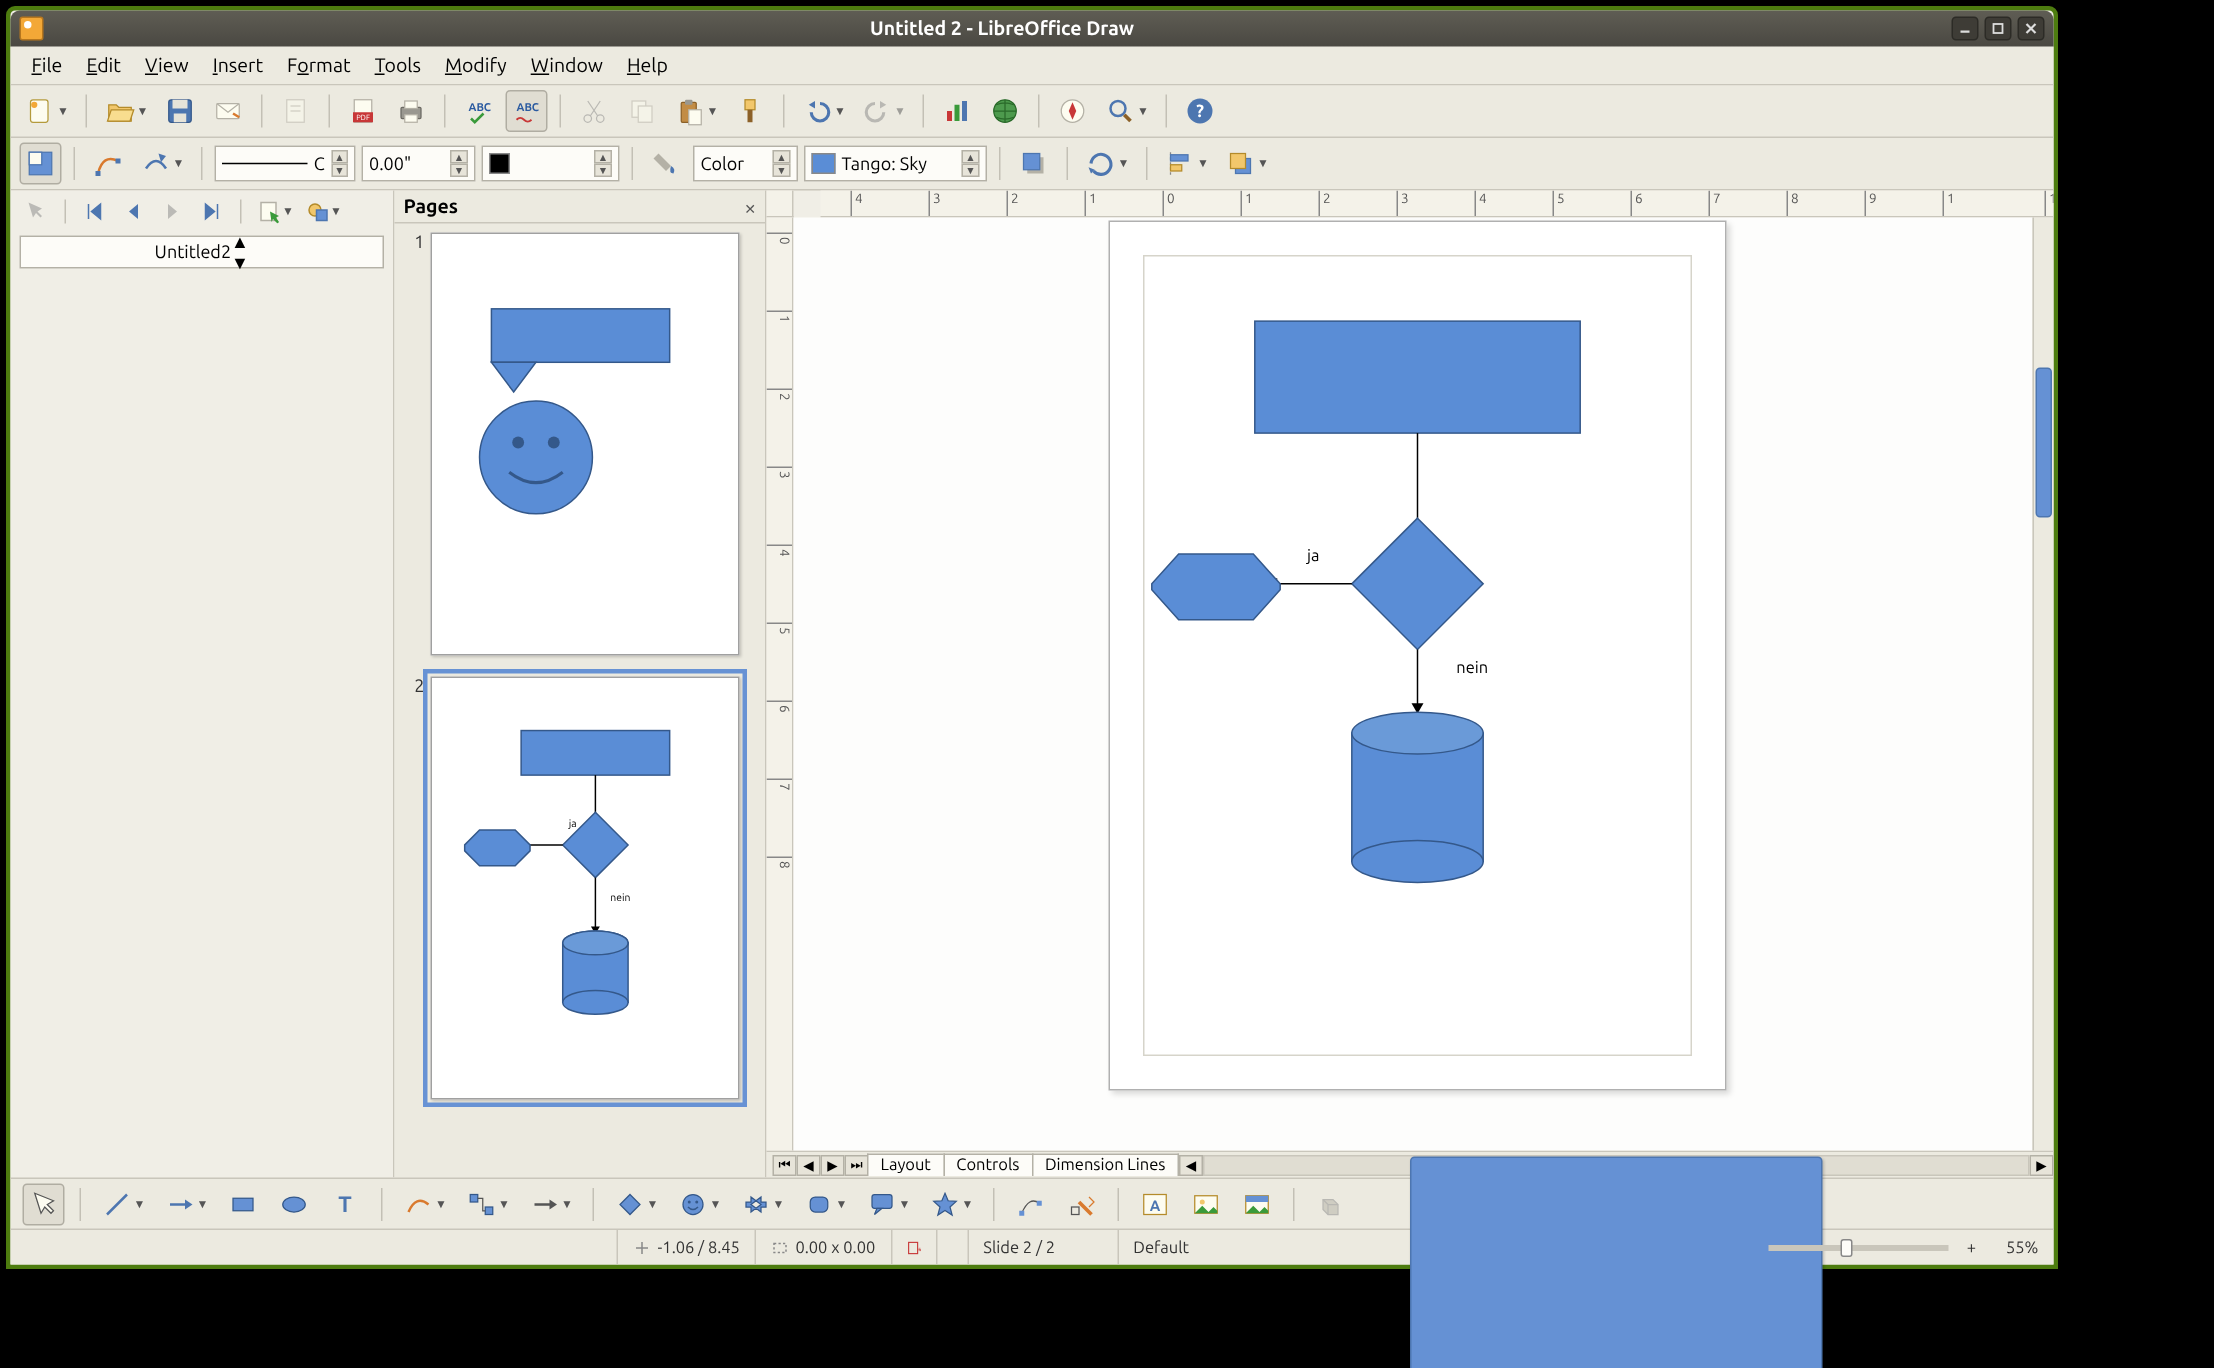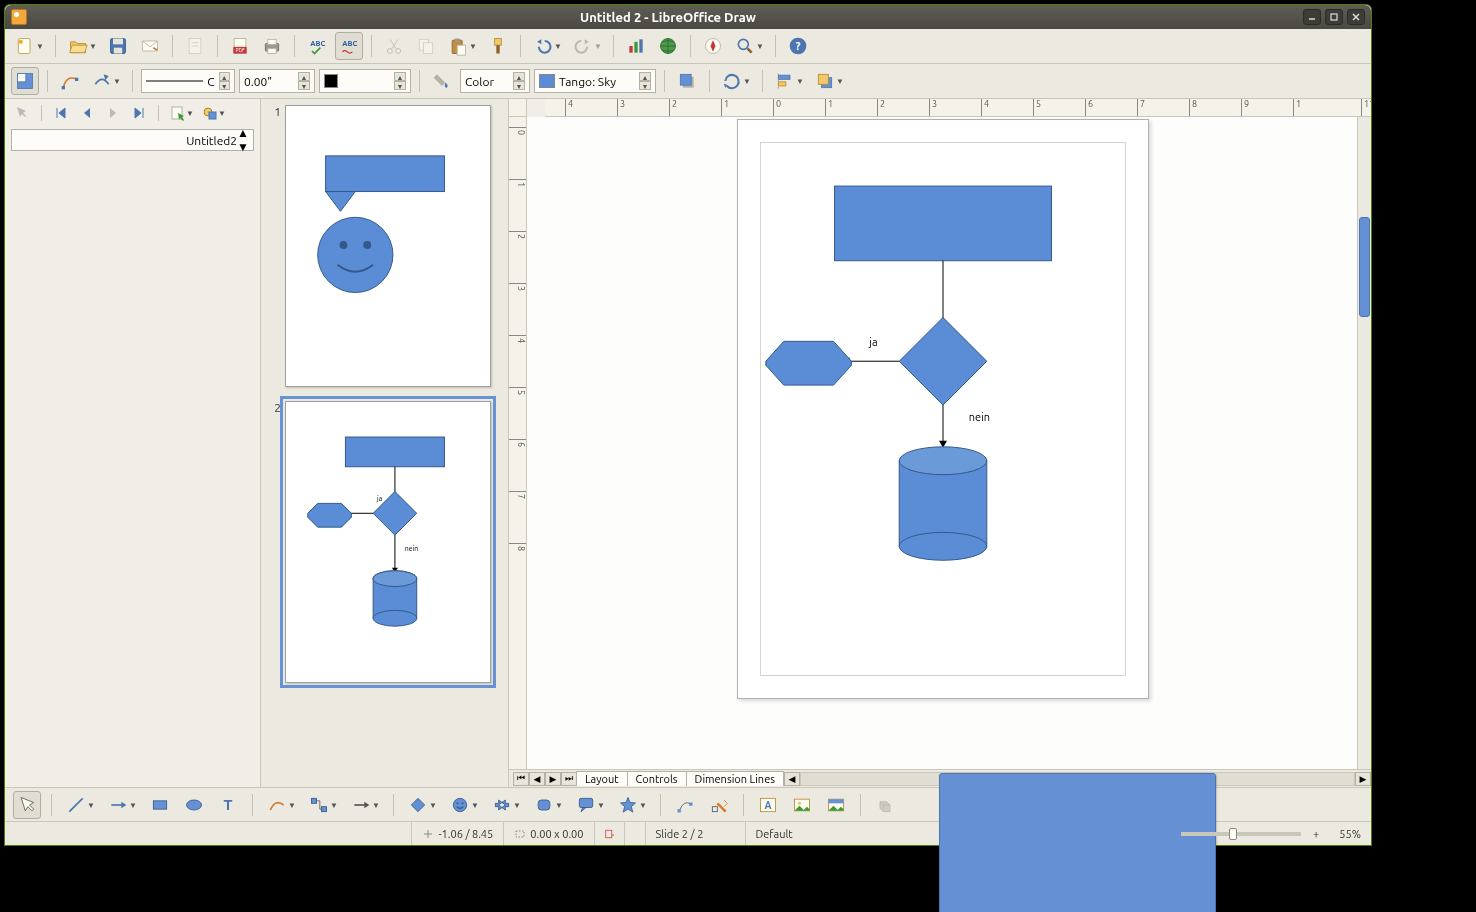--- a/index.html
+++ b/index.html
@@ -1,17 +1,17 @@
 <!DOCTYPE html>
 <html><head>
 <meta charset="utf-8">
 <style>
 * { box-sizing: border-box; margin: 0; padding: 0; font-family: "Ubuntu", "Segoe UI", sans-serif; }
 body { background: #000; width: 1476px; height: 912px; overflow: hidden; }
-.window { position: absolute; top: 4px; left: 4px; width: 1368px; height: 842px; background: #f0eee6; border: 1px solid #4d7c0f; border-radius: 6px 6px 0 0; box-shadow: 0 2px 8px rgba(0,0,0,0.3); display: flex; flex-direction: column; }
+.window { position: absolute; top: 4px; left: 4px; width: 1368px; height: 842px; background: #f0eee6; border: 3px solid #4d7c0f; border-radius: 6px 6px 0 0; box-shadow: 0 2px 8px rgba(0,0,0,0.3); display: flex; flex-direction: column; }
 .titlebar { height: 24px; background: linear-gradient(#5f5d54, #4a4842); border-radius: 6px 6px 0 0; display: flex; align-items: center; color: #fff; font-size: 13px; font-weight: bold; position: relative; }
 .titlebar .app-icon { width: 16px; height: 16px; margin: 0 6px; background: #f3a837; border: 1px solid #b5761e; border-radius: 2px; position: relative; }
 .titlebar .app-icon::after { content:""; position:absolute; left:2px; top:2px; width:5px; height:5px; border-radius:50%; background:#fff; }
 .titlebar .title { flex: 1; text-align: center; }
 .titlebar .win-btns { display: flex; gap: 4px; margin-right: 6px; }
 .titlebar .win-btn { width: 18px; height: 16px; background: #3e3c36; border: 1px solid #2c2b26; border-radius: 3px; display:flex; align-items:center; justify-content:center; }
 .titlebar .win-btn svg { width:10px; height:10px; }
 .menubar { height: 26px; background: #eceae0; border-bottom: 1px solid #c9c6bb; display: flex; align-items: center; padding: 0 6px; font-size: 13px; }
 .menubar .menu-item { padding: 2px 8px; border-radius: 3px; }
 .menubar .menu-item u { text-decoration: underline; }
@@ -24,21 +24,21 @@
 .tb-combo .spinners { display: flex; flex-direction: column; width: 12px; }
 .tb-combo .spinners div { height: 9px; border: 1px solid #b4b1a6; background: #e7e4d9; font-size: 7px; display:flex; align-items:center; justify-content:center; color:#555; }
 .main-area { flex: 1; display: flex; min-height: 0; }
 .slide-list { width: 256px; background: #f0eee6; display: flex; flex-direction: column; border-right: 1px solid #c9c6bb; }
 .slide-list-toolbar { height: 28px; display: flex; align-items: center; gap: 4px; padding: 0 6px; }
 .slide-tree { flex: 1; background: #fff; border: 1px solid #b4b1a6; margin: 2px 6px; overflow: auto; font-size: 13px; padding: 2px; }
 .slide-tree .tree-item { display: flex; align-items: center; gap: 4px; padding: 0 2px; }
 .slide-tree .tree-item.selected { background: #5a8dd6; color: #fff; }
 .slide-tree .doc-icon { width: 14px; height: 16px; border: 1px solid #a09d92; background: #fff; position:relative; }
 .slide-tree .doc-icon::after { content:""; position:absolute; right:0; top:0; width:4px; height:4px; background:#e7e4d9; border-left:1px solid #a09d92; border-bottom:1px solid #a09d92; }
-.layer-combo { margin: 2px 6px 6px; height: 22px; border: 1px solid #b4b1a6; background: #fdfcf8; display: flex; align-items: center; padding: 0 4px; font-size: 12px; justify-content: flex-end; }
+.layer-combo { margin: 2px 6px 6px; height: 22px; border: 1px solid #b4b1a6; background: #fdfcf8; display: flex; align-items: center; padding: 0 4px; font-size: 12px; justify-content: center; }
 .pages-panel { width: 248px; display: flex; flex-direction: column; border-right: 1px solid #c9c6bb; background: #eceae0; }
 .pages-header { height: 22px; display: flex; align-items: center; justify-content: space-between; padding: 0 6px; font-size: 13px; font-weight: bold; border-bottom: 1px solid #c9c6bb; }
 .pages-header .close-x { font-size: 14px; font-weight: normal; color: #555; }
 .pages-body { flex: 1; overflow: auto; padding: 6px 10px; }
 .thumb-wrap { margin-bottom: 14px; display: flex; }
 .thumb-num { width: 14px; font-size: 12px; text-align: right; padding-right: 4px; color: #333; }
 .thumb { width: 206px; height: 282px; background: #fff; border: 1px solid #a0a0a0; box-shadow: 1px 1px 2px rgba(0,0,0,0.2); position: relative; }
 .thumb.selected { outline: 3px solid #6792d4; outline-offset: 2px; }
 .canvas-area { flex: 1; display: flex; flex-direction: column; min-width: 0; }
 .ruler-h { height: 18px; background: #f4f2e9; border-bottom: 1px solid #c9c6bb; margin-left: 18px; position: relative; overflow: hidden; font-size: 9px; color: #555; }
@@ -89,20 +89,31 @@
         </div>
       <div class="win-btn">
           <svg viewBox="0 0 10 10">
             <line x1="2" y1="2" x2="8" y2="8" stroke="#ddd" stroke-width="1.5"></line>
             <line x1="8" y1="2" x2="2" y2="8" stroke="#ddd" stroke-width="1.5"></line>
           </svg>
         </div>
     </div>
   </div>
 
+  <div class="menubar">
+    <div class="menu-item"><u>F</u><span title="File">ile</span></div>
+    <div class="menu-item"><u>E</u>dit</div>
+    <div class="menu-item"><u>V</u>iew</div>
+    <div class="menu-item"><u>I</u>nsert</div>
+    <div class="menu-item">F<u>o</u>rmat</div>
+    <div class="menu-item"><u>T</u>ools</div>
+    <div class="menu-item"><u>M</u>odify</div>
+    <div class="menu-item"><u>W</u>indow</div>
+    <div class="menu-item"><u>H</u>elp</div>
+  </div>
 
   <div class="toolbar">
     <div class="tb-btn" style="margin-right:8px;">
         <svg class="icn" viewBox="0 0 24 24">
           <rect x="4" y="3" width="14" height="18" rx="2" fill="#fdfcf0" stroke="#b49a3c"></rect>
           <circle cx="7" cy="7" r="2.5" fill="#f3a837"></circle>
         </svg>
         <span class="dd-arrow">▼</span>
       </div>
     <div class="tb-sep"></div>
@@ -396,20 +407,24 @@
       <div class="layer-combo">
         <span>Untitled2</span>
         <div class="spinners">
             <div>▲</div>
             <div>▼</div>
           </div>
       </div>
     </div>
 
     <div class="pages-panel">
+      <div class="pages-header">
+        <span>Pages</span>
+        <span class="close-x">×</span>
+      </div>
       <div class="pages-body">
         <div class="thumb-wrap">
           <div class="thumb-num">1</div>
           <div class="thumb">
             <svg width="100%" height="100%" viewBox="0 0 206 282">
               <rect x="40" y="50" width="120" height="36" fill="#5a8dd6" stroke="#34588a"></rect>
               <path d="M40 86 l30 0 l-15 20 z" fill="#5a8dd6" stroke="#34588a"></path>
               <circle cx="70" cy="150" r="38" fill="#5a8dd6" stroke="#34588a"></circle>
               <circle cx="58" cy="140" r="4" fill="#34588a"></circle>
               <circle cx="82" cy="140" r="4" fill="#34588a"></circle>

